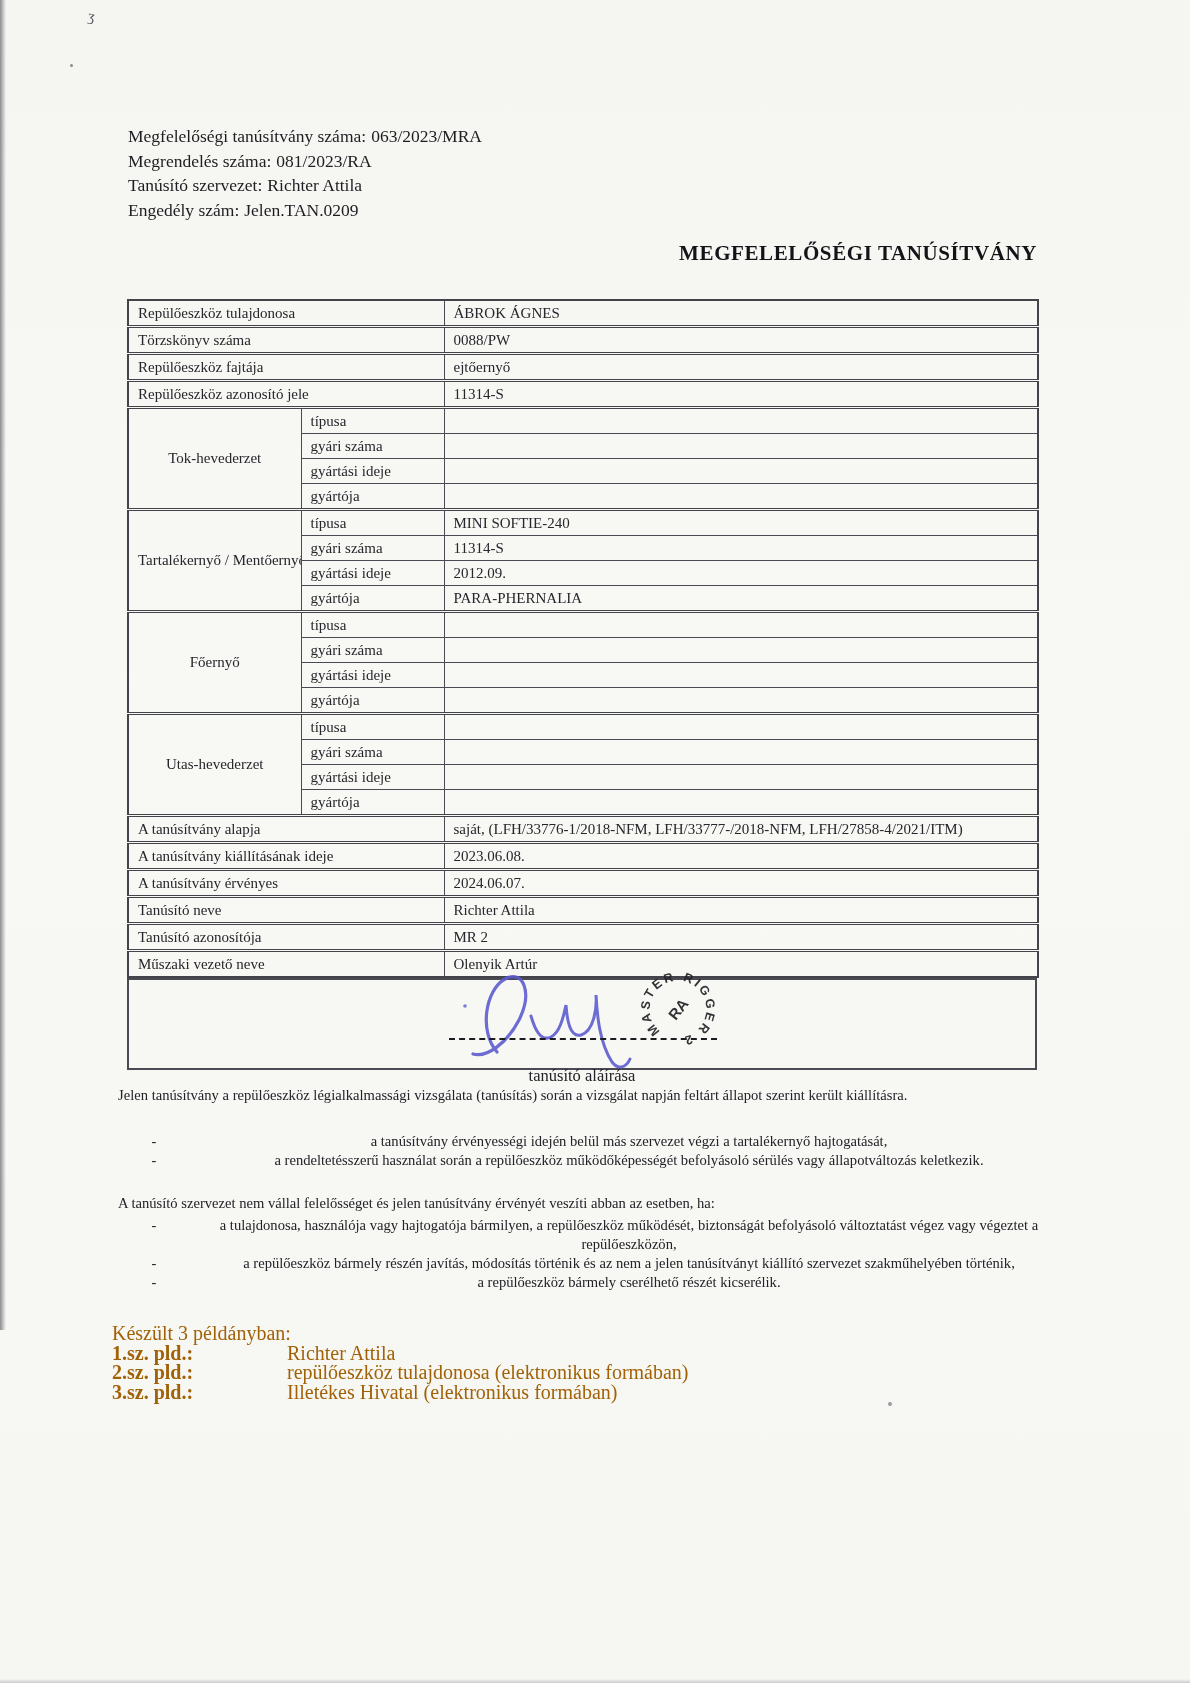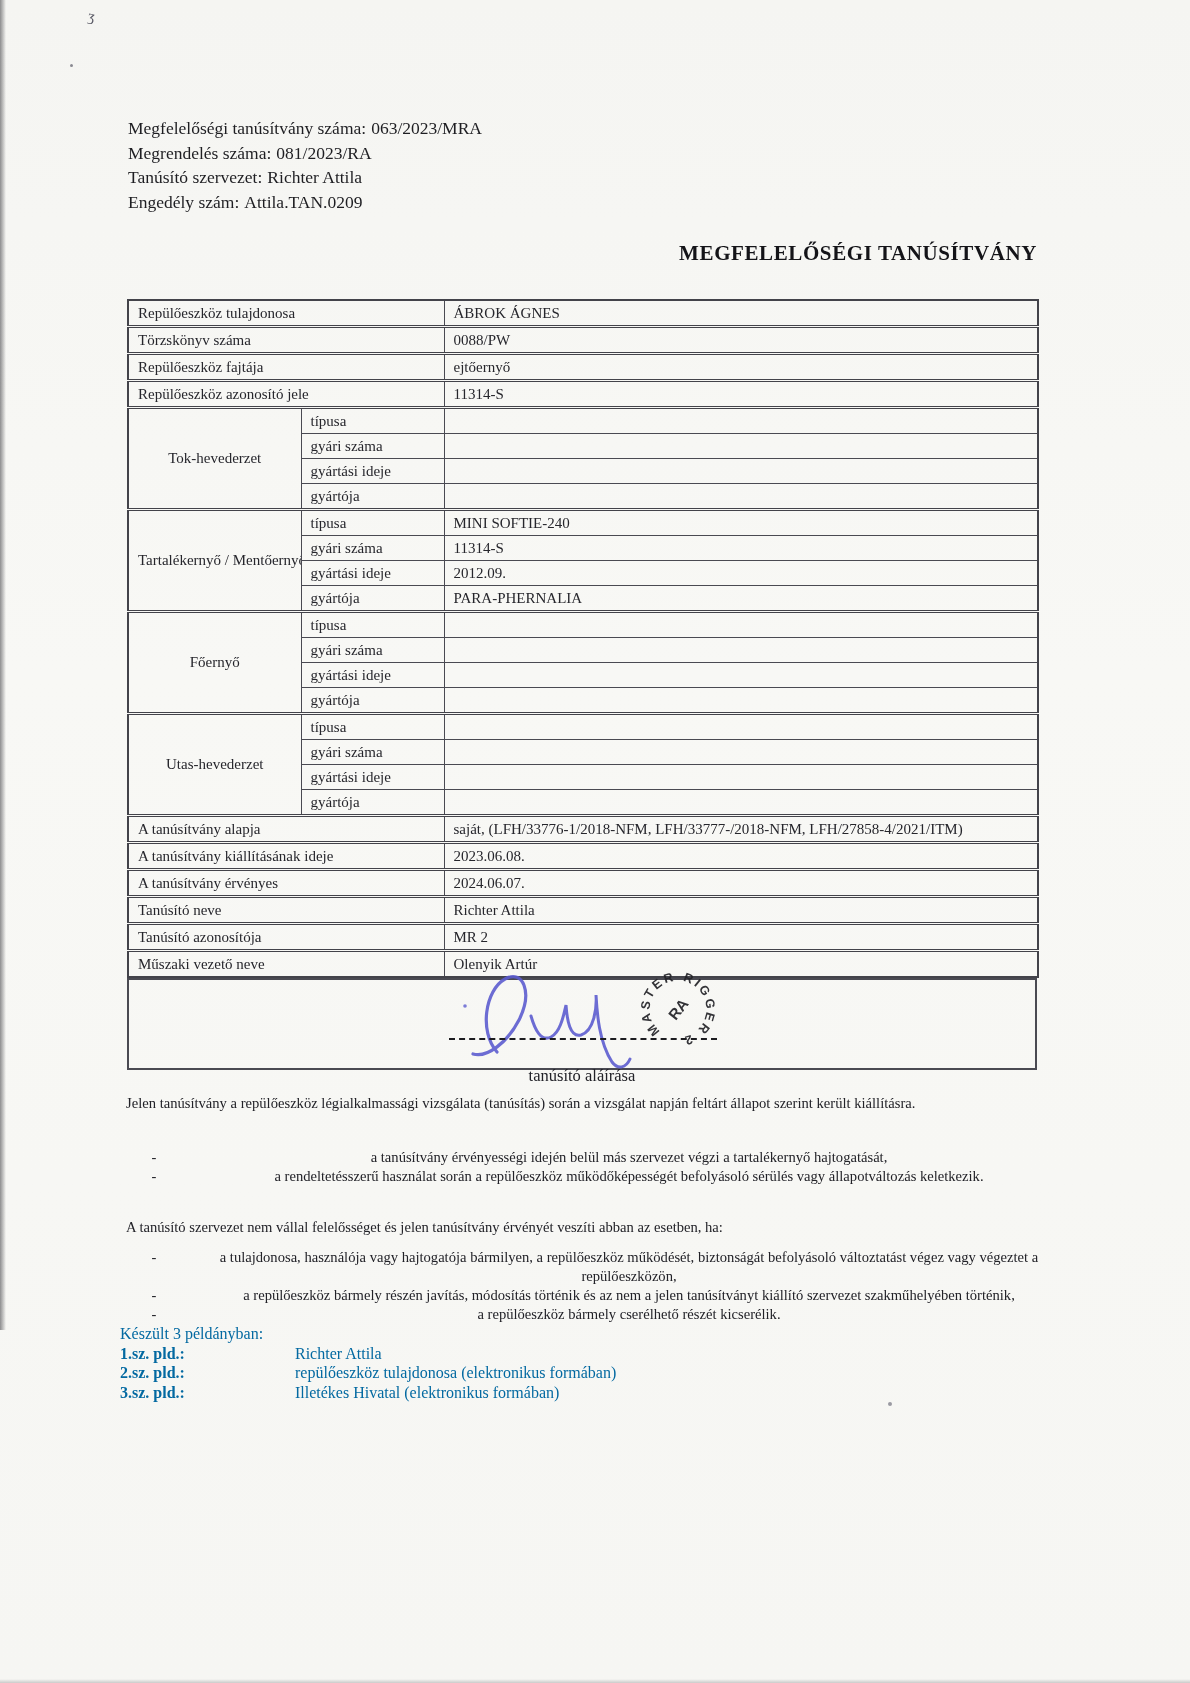--- a/index.html
+++ b/index.html
@@ -15,21 +15,21 @@
     background:linear-gradient(90deg,rgba(55,55,60,.55),rgba(55,55,60,0));}
   .edge-bottom{position:absolute;left:0;bottom:0;width:100%;height:4px;
     background:linear-gradient(0deg,rgba(90,90,95,.28),rgba(90,90,95,0));}
   .corner-mark{position:absolute;left:88px;top:8px;font-size:15px;color:#5a5a66;
     transform:rotate(12deg);}
   .speck{position:absolute;width:3px;height:3px;border-radius:50%;background:#8a8a92;}
   .speck.s1{left:70px;top:64px;}
   .speck.s2{left:888px;top:1402px;width:4px;height:4px;background:#9a9aa2;}
 
   
-  .hdr{position:absolute;left:128px;top:116px;font-size:17.5px;line-height:24.5px;}
+  .hdr{position:absolute;left:128px;top:124px;font-size:17.5px;line-height:24.5px;}
   .hdr .v{margin-left:5px;}
 
   
   .title{position:absolute;left:127px;top:241px;width:910px;text-align:right;
     font-size:21px;font-weight:bold;letter-spacing:.6px;color:#141418;}
 
   
   .tblwrap{position:absolute;left:127px;top:299px;width:912px;}
   table.cert{border-collapse:collapse;width:910px;table-layout:fixed;}
   table.cert{border:2px solid #43434a;}
@@ -53,50 +53,50 @@
   .stamp{position:absolute;left:506px;top:-14px;width:86px;height:86px;
     transform:rotate(-52deg);opacity:.92;}
   .stamp .arc-t{font-family:"Liberation Sans","DejaVu Sans",sans-serif;
     font-size:12.5px;font-weight:700;letter-spacing:2.5px;fill:#232328;}
   .stamp .ctr-t{font-family:"Liberation Sans","DejaVu Sans",sans-serif;
     font-size:15px;font-weight:700;fill:#232328;text-anchor:middle;}
 
   
   .notes{position:absolute;left:118px;top:1086px;width:962px;font-size:14.6px;
     line-height:19px;color:#222228;}
-  .notes .para{margin:8px;}
+  .notes .para{margin:0;}
   .notes .blockgap{height:24px;}
   .notes .smallgap{height:3px;}
   .bullet-row{display:flex;}
   .bullet-row .dash{width:20px;margin-left:26px;text-align:center;flex:0 0 auto;}
   .bullet-row .itxt{flex:1;padding-left:14px;text-align:center;}
 
   
-  .copies{position:absolute;left:120px;top:1324px;width:800px;font-size:16px;
-    line-height:19.5px;color:#0369a1;}
+  .copies{position:absolute;left:112px;top:1324px;width:800px;font-size:20px;
+    line-height:19.5px;color:#a16207;}
   .copies .crow{display:flex;}
   .copies .cnum{width:175px;flex:0 0 auto;font-weight:bold;}
   .copies .cdest{flex:1;}
 </style>
 </head>
 <body>
 
 <div class="page">
 
   <div class="edge-left"></div>
   <div class="edge-bottom"></div>
   <div class="corner-mark">ʒ</div>
   <div class="speck s1"></div>
   <div class="speck s2"></div>
 
   <div class="hdr">
     <div><span>Megfelelőségi tanúsítvány száma:</span><span class="v">063/2023/MRA</span></div>
     <div><span>Megrendelés száma:</span><span class="v">081/2023/RA</span></div>
     <div><span>Tanúsító szervezet:</span><span class="v">Richter Attila</span></div>
-    <div><span>Engedély szám:</span><span class="v">Attila.TAN.0209</span></div>
+    <div><span>Engedély szám:</span><span class="v">Jelen.TAN.0209</span></div>
   </div>
 
   <div class="title">MEGFELELŐSÉGI TANÚSÍTVÁNY</div>
 
   <div class="tblwrap">
     <table class="cert">
       <colgroup>
           <col style="width:173px">
           <col style="width:143px">
           <col style="width:594px">

